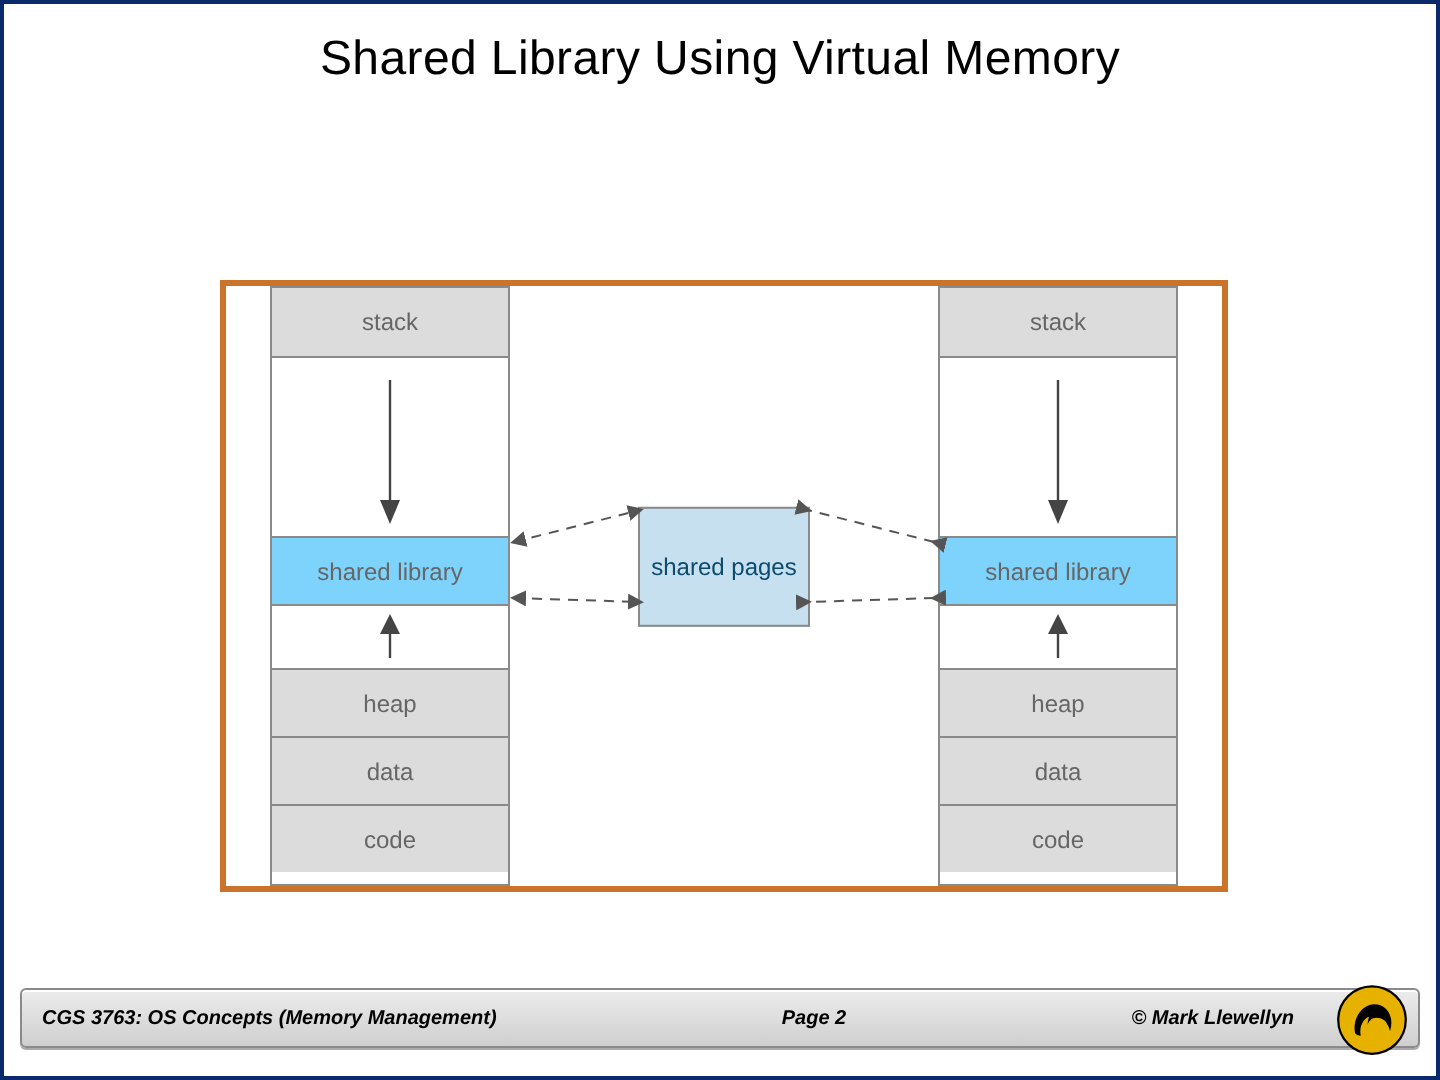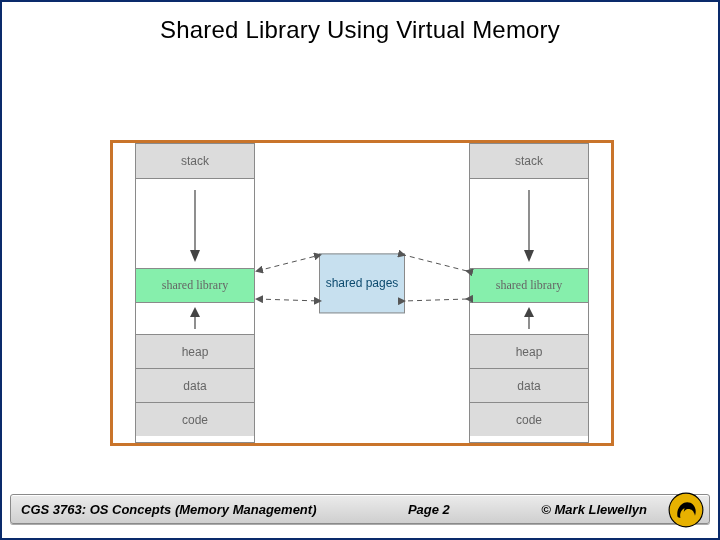--- a/index.html
+++ b/index.html
@@ -42,21 +42,21 @@
     height: 34px;
     display: flex;
     align-items: center;
     justify-content: center;
     font-size: 12px;
     color: #666;
     border-top: 1px solid #8a8a8a;
   }
   .col .box:first-child { border-top: none; }
   .col .box.grey { background: #dcdcdc; }
-  .col .box.blue { background: #86efac; font-family: Liberation Serif, serif; }
+  .col .box.blue { background: #7dd3fc; }
   .col .gap { flex: 0 0 auto; height: 32px; background: #fff; border-top: 1px solid #8a8a8a; display:flex; align-items:center; justify-content:center; }
   .col .stack-gap { height: 90px; }
 
   .center-box {
     position: absolute;
     left: 50%; top: 50%;
     width: 86px; height: 60px;
     transform: translate(-50%, -66%);
     border: 1px solid #8a8a8a;
     background: #c7e0ef;
@@ -75,21 +75,21 @@
   .footer {
     position: absolute;
     left: 8px; right: 8px; bottom: 14px;
     height: 30px;
     border: 1px solid #8a8a8a;
     border-radius: 3px;
     background: linear-gradient(#ececec, #cfcfcf);
     box-shadow: inset 0 1px 0 #fff, 0 1px 0 #aaa;
     display: flex;
     align-items: center;
-    font-size: 13px;
+    font-size: 10px;
     font-weight: 700;
     font-style: italic;
     color: #000;
     padding: 0 10px;
     gap: 20px;
   }
   .footer .l { flex: 0 0 auto; }
   .footer .sp1 { flex: 1 1 auto; }
   .footer .c { flex: 0 0 auto; }
   .footer .sp2 { flex: 1 1 auto; }

